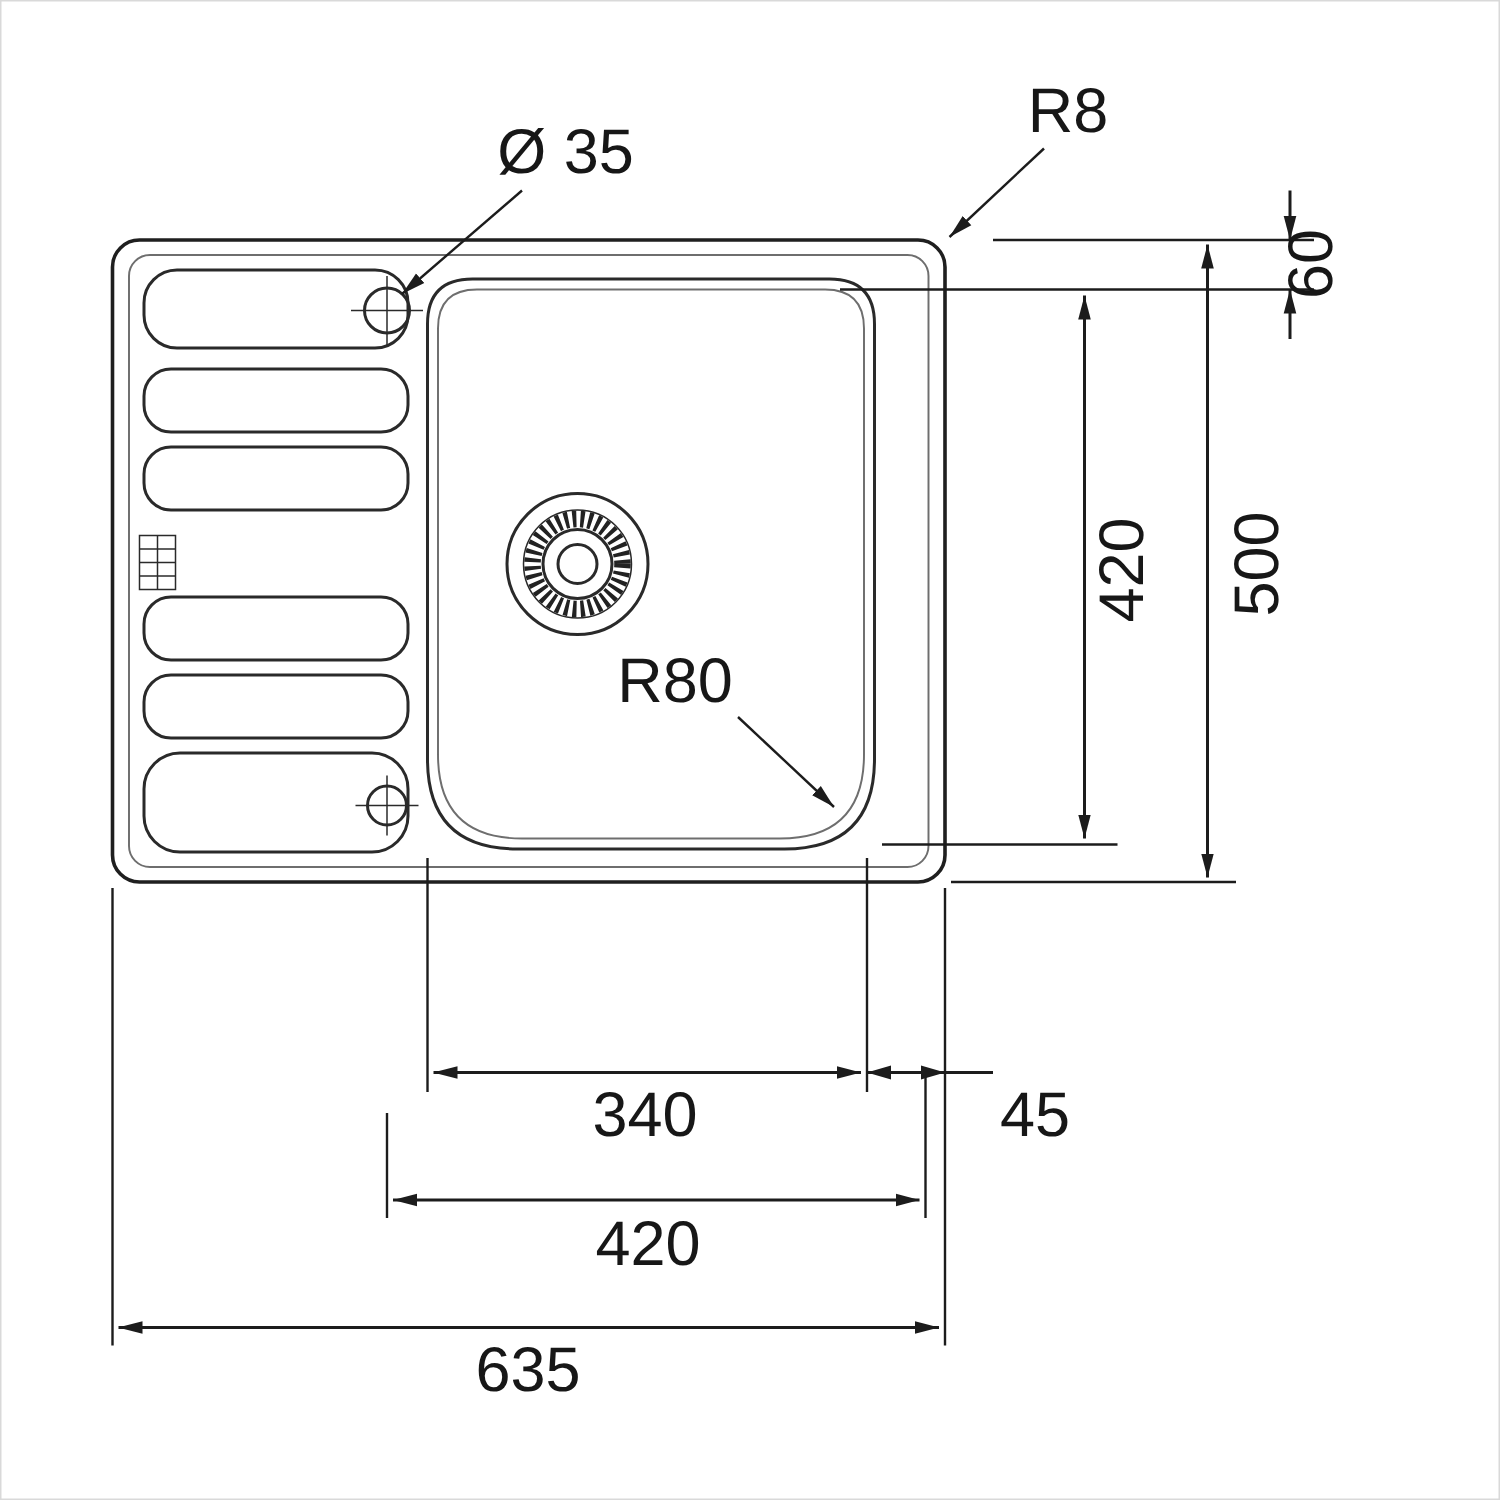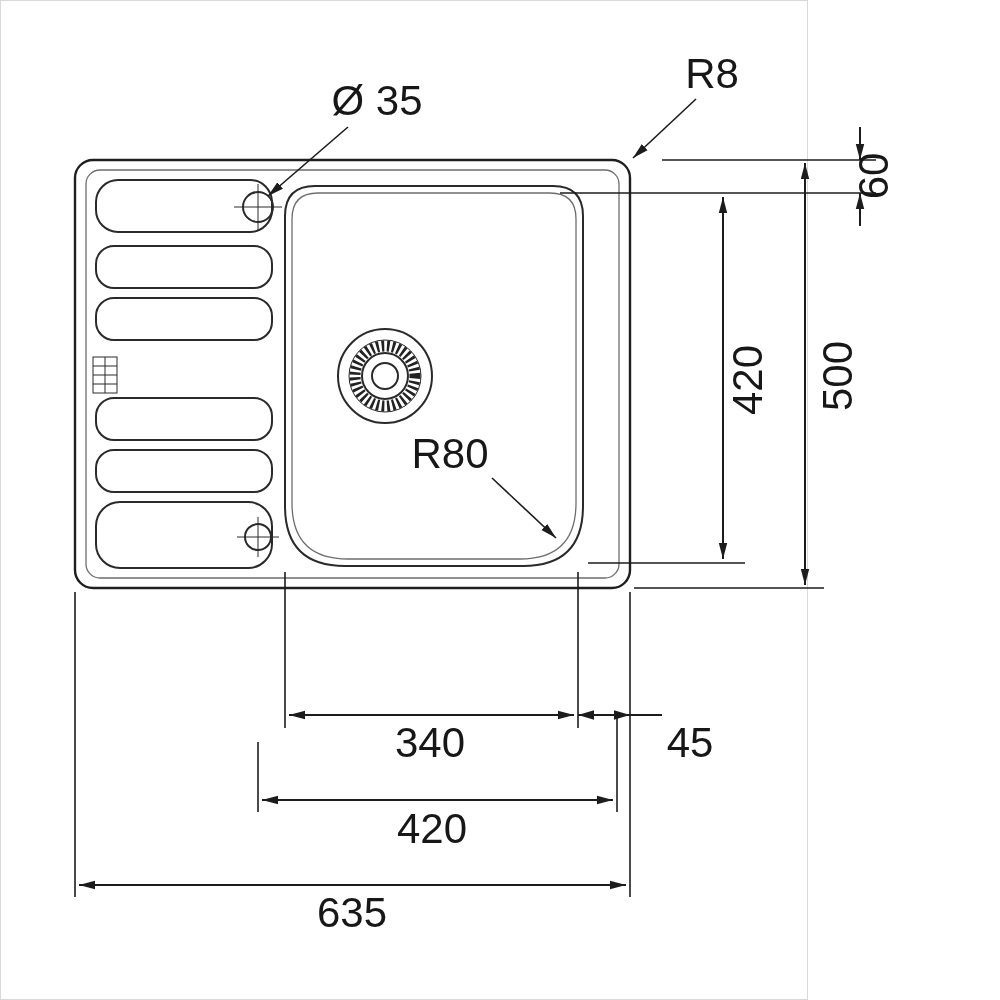--- a/index.html
+++ b/index.html
@@ -1,17 +1,17 @@
 <!DOCTYPE html>
 <html><head>
 <meta charset="utf-8">
 <style>
   html,body{margin:0;padding:0;background:#ffffff;}
   .canvas{
-    width:808px;height:1000px;position:relative;background:#ffffff;
+    width:1000px;height:1000px;position:relative;background:#ffffff;
     box-shadow:inset 0 0 0 1px #d9d9d9;
     font-family:"Liberation Sans", sans-serif;
   }
   svg text{
     font-family:"Liberation Sans", sans-serif;
     fill:#171717;
     font-size:42px;
   }
   .thick{stroke:#1f1f1f;stroke-width:2.4;fill:none;}
   .med{stroke:#2a2a2a;stroke-width:2;fill:none;}

